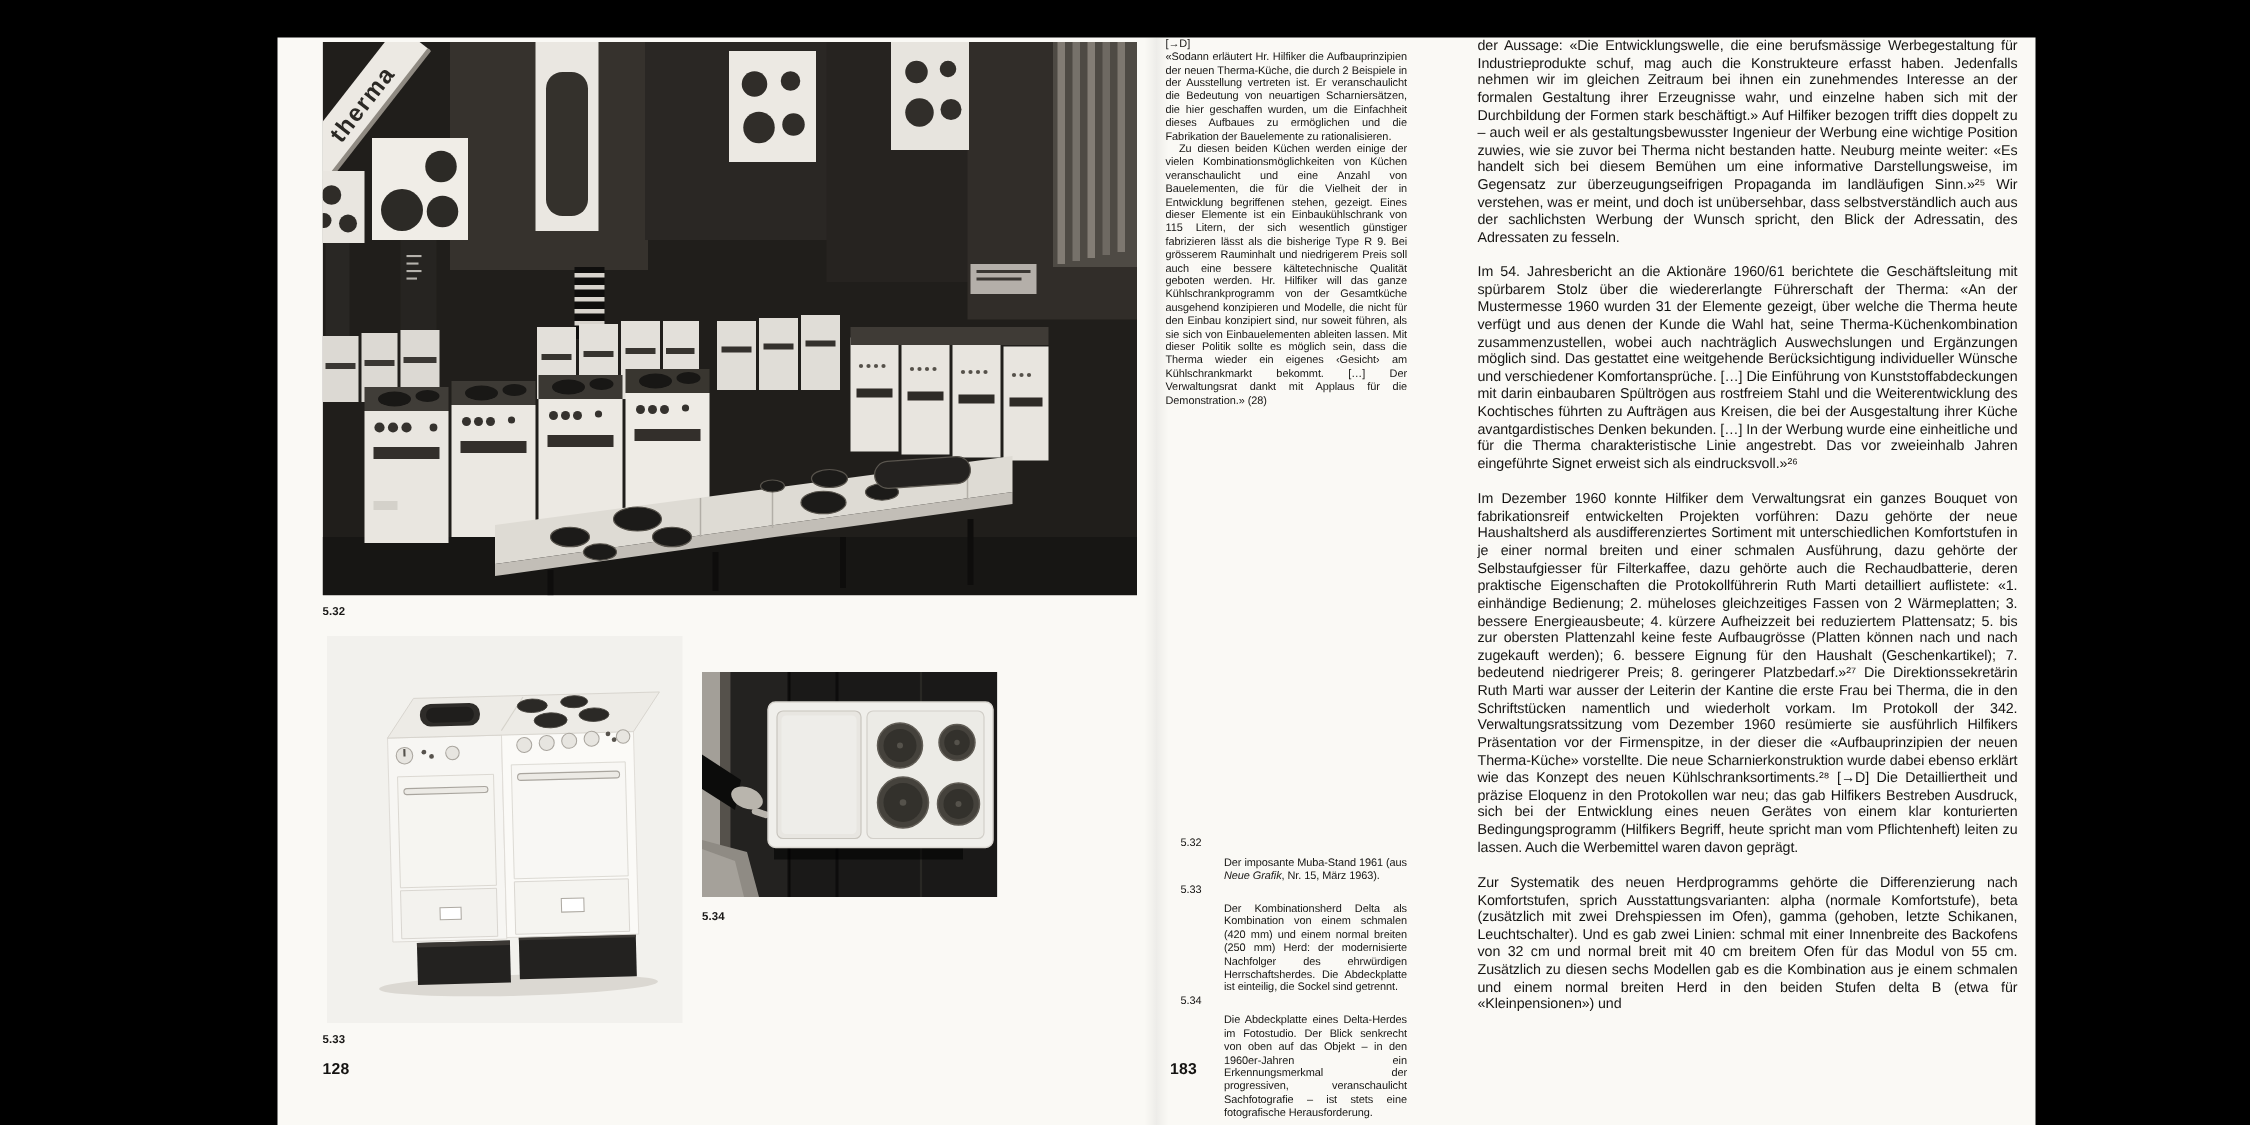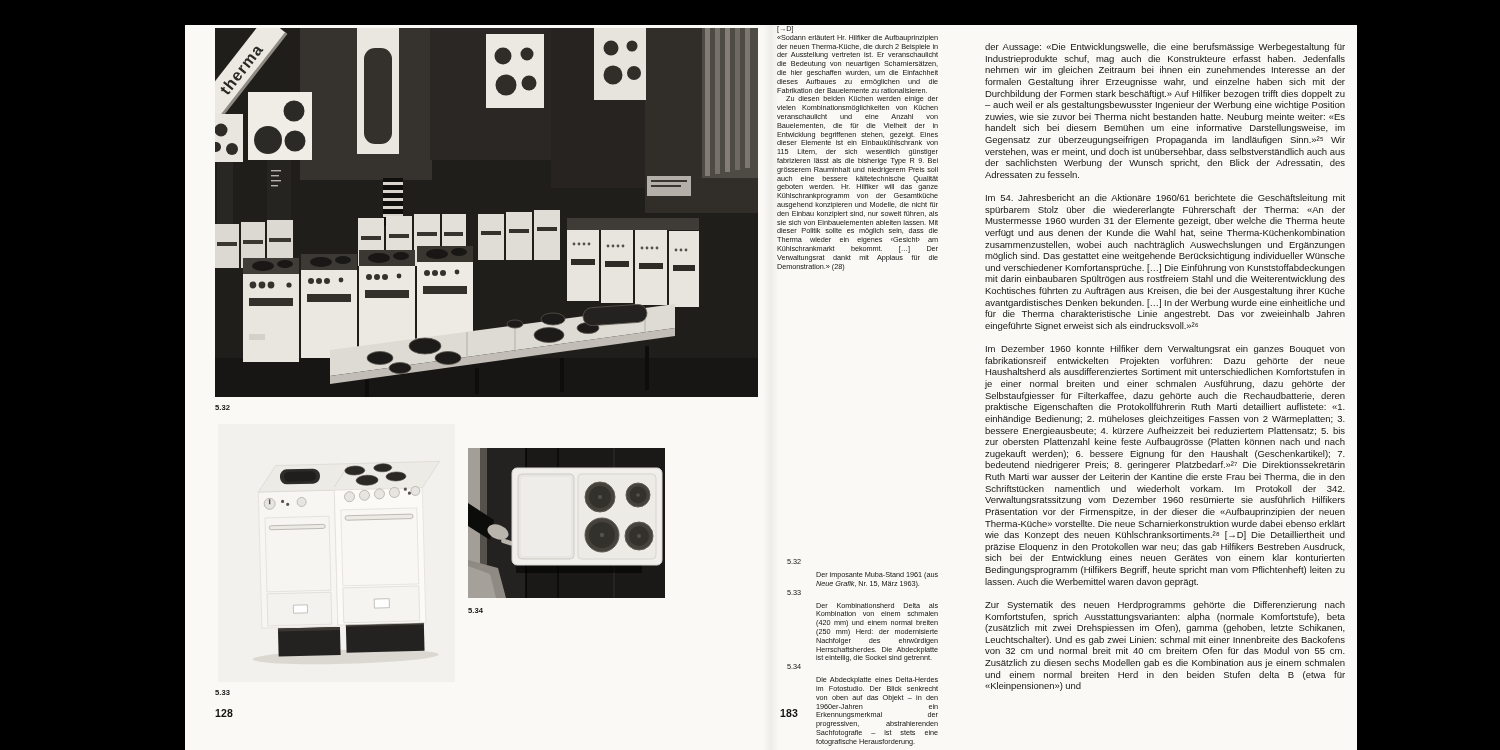--- a/index.html
+++ b/index.html
@@ -48,21 +48,21 @@
     position:absolute; left:16px; top:533px; width:151px;
     font-size:7.3px; line-height:8.8px; letter-spacing:-0.05px;
   }
   .fignotes .note { display:flex; align-items:flex-start; }
   .fignotes .num { flex:none; width:29px; }
   .fignotes .txt { width:122px; text-align:justify; hyphens:auto;margin-top:13px; -webkit-hyphens:auto; }
   .fignotes em { font-style:italic; }
 
   
   .maincol {
-    position:absolute; left:214px; top:16px; width:360px;
+    position:absolute; left:214px; top:0; width:360px;
     font-size:9.5px; line-height:11.62px; text-align:justify;
     letter-spacing:-0.05px; word-spacing:-0.1px;
     hyphens:auto; -webkit-hyphens:auto;
   }
   .maincol p { margin:0 0 11.62px 0; }
 </style>
 </head>
 <body>
 
 <div class="spread">
@@ -384,21 +384,21 @@
       <div class="note">
         <span class="num">5.32</span>
         <span class="txt"><span>Der imposante Muba-Stand 1961 (aus </span><em>Neue Grafik</em><span>, Nr. 15, März 1963).</span></span>
       </div>
       <div class="note">
         <span class="num">5.33</span>
         <span class="txt"><span>Der Kombinationsherd Delta als Kombination von einem schmalen (420 mm) und einem normal breiten (250 mm) Herd: der modernisierte Nachfolger des ehrwürdigen Herrschaftsherdes. Die Abdeckplatte ist einteilig, die Sockel sind getrennt.</span><em></em><span></span></span>
       </div>
       <div class="note">
         <span class="num">5.34</span>
-        <span class="txt"><span>Die Abdeckplatte eines Delta-Herdes im Fotostudio. Der Blick senkrecht von oben auf das Objekt – in den 1960er-Jahren ein Erkennungsmerkmal der progressiven, abstrahierenden Sachfotografie – ist stets eine fotografische Herausforderung.</span><em></em><span></span></span>
+        <span class="txt"><span>Die Abdeckplatte eines Delta-Herdes im Fotostudio. Der Blick senkrecht von oben auf das Objekt – in den 1960er-Jahren ein Erkennungsmerkmal der progressiven, veranschaulicht Sachfotografie – ist stets eine fotografische Herausforderung.</span><em></em><span></span></span>
       </div>
     </div>
 
     <div class="maincol">
       <p>der Aussage: «Die Entwicklungswelle, die eine berufsmässige Werbegestaltung für Industrieprodukte schuf, mag auch die Konstrukteure erfasst haben. Jedenfalls nehmen wir im gleichen Zeitraum bei ihnen ein zunehmendes Interesse an der formalen Gestaltung ihrer Erzeugnisse wahr, und einzelne haben sich mit der Durchbildung der Formen stark beschäftigt.» Auf Hilfiker bezogen trifft dies doppelt zu – auch weil er als gestaltungsbewusster Ingenieur der Werbung eine wichtige Position zuwies, wie sie zuvor bei Therma nicht bestanden hatte. Neuburg meinte weiter: «Es handelt sich bei diesem Bemühen um eine informative Darstellungsweise, im Gegensatz zur überzeugungseifrigen Propaganda im landläufigen Sinn.»²⁵ Wir verstehen, was er meint, und doch ist unübersehbar, dass selbstverständlich auch aus der sachlichsten Werbung der Wunsch spricht, den Blick der Adressatin, des Adressaten zu fesseln.</p>
       <p>Im 54. Jahresbericht an die Aktionäre 1960/61 berichtete die Geschäftsleitung mit spürbarem Stolz über die wiedererlangte Führerschaft der Therma: «An der Mustermesse 1960 wurden 31 der Elemente gezeigt, über welche die Therma heute verfügt und aus denen der Kunde die Wahl hat, seine Therma-Küchenkombination zusammenzustellen, wobei auch nachträglich Auswechslungen und Ergänzungen möglich sind. Das gestattet eine weitgehende Berücksichtigung individueller Wünsche und verschiedener Komfortansprüche. […] Die Einführung von Kunststoffabdeckungen mit darin einbaubaren Spültrögen aus rostfreiem Stahl und die Weiterentwicklung des Kochtisches führten zu Aufträgen aus Kreisen, die bei der Ausgestaltung ihrer Küche avantgardistisches Denken bekunden. […] In der Werbung wurde eine einheitliche und für die Therma charakteristische Linie angestrebt. Das vor zweieinhalb Jahren eingeführte Signet erweist sich als eindrucksvoll.»²⁶</p>
       <p>Im Dezember 1960 konnte Hilfiker dem Verwaltungsrat ein ganzes Bouquet von fabrikationsreif entwickelten Projekten vorführen: Dazu gehörte der neue Haushaltsherd als ausdifferenziertes Sortiment mit unterschiedlichen Komfortstufen in je einer normal breiten und einer schmalen Ausführung, dazu gehörte der Selbstaufgiesser für Filterkaffee, dazu gehörte auch die Rechaudbatterie, deren praktische Eigenschaften die Protokollführerin Ruth Marti detailliert auflistete: «1. einhändige Bedienung; 2. müheloses gleichzeitiges Fassen von 2 Wärmeplatten; 3. bessere Energieausbeute; 4. kürzere Aufheizzeit bei reduziertem Plattensatz; 5. bis zur obersten Plattenzahl keine feste Aufbaugrösse (Platten können nach und nach zugekauft werden); 6. bessere Eignung für den Haushalt (Geschenkartikel); 7. bedeutend niedrigerer Preis; 8. geringerer Platzbedarf.»²⁷ Die Direktionssekretärin Ruth Marti war ausser der Leiterin der Kantine die erste Frau bei Therma, die in den Schriftstücken namentlich und wiederholt vorkam. Im Protokoll der 342. Verwaltungsratssitzung vom Dezember 1960 resümierte sie ausführlich Hilfikers Präsentation vor der Firmenspitze, in der dieser die «Aufbauprinzipien der neuen Therma-Küche» vorstellte. Die neue Scharnierkonstruktion wurde dabei ebenso erklärt wie das Konzept des neuen Kühlschranksortiments.²⁸ [→D] Die Detailliertheit und präzise Eloquenz in den Protokollen war neu; das gab Hilfikers Bestreben Ausdruck, sich bei der Entwicklung eines neuen Gerätes von einem klar konturierten Bedingungsprogramm (Hilfikers Begriff, heute spricht man vom Pflichtenheft) leiten zu lassen. Auch die Werbemittel waren davon geprägt.</p>
       <p>Zur Systematik des neuen Herdprogramms gehörte die Differenzierung nach Komfortstufen, sprich Ausstattungsvarianten: alpha (normale Komfortstufe), beta (zusätzlich mit zwei Drehspiessen im Ofen), gamma (gehoben, letzte Schikanen, Leuchtschalter). Und es gab zwei Linien: schmal mit einer Innenbreite des Backofens von 32 cm und normal breit mit 40 cm breitem Ofen für das Modul von 55 cm. Zusätzlich zu diesen sechs Modellen gab es die Kombination aus je einem schmalen und einem normal breiten Herd in den beiden Stufen delta B (etwa für «Kleinpensionen») und</p>
     </div>
 

